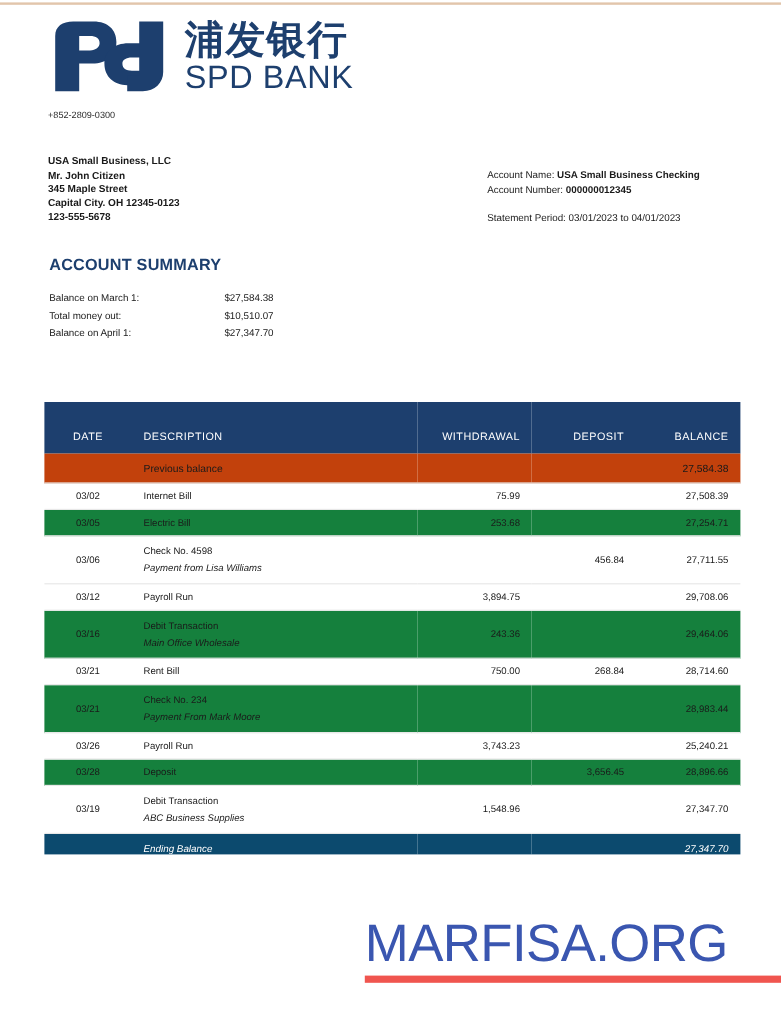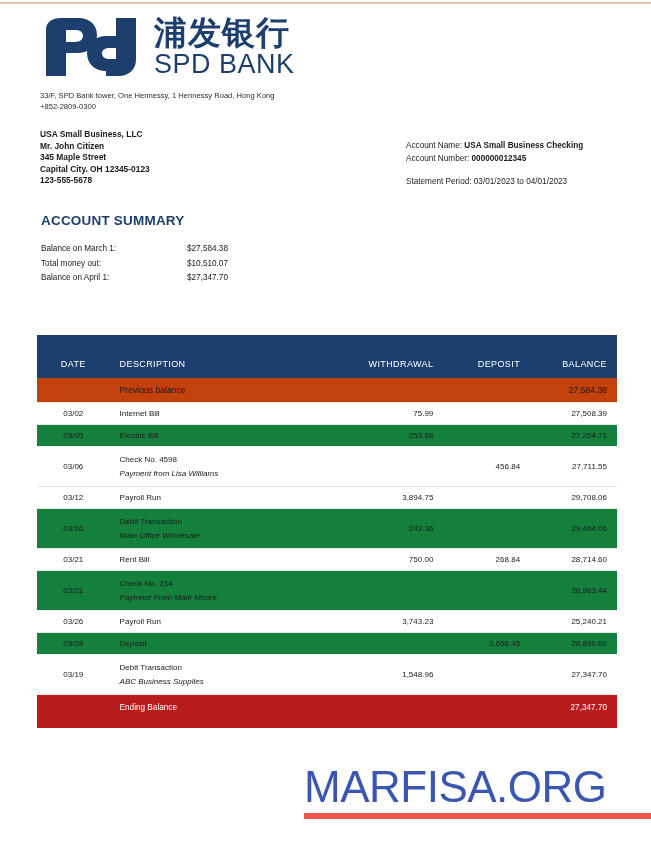--- a/index.html
+++ b/index.html
@@ -162,26 +162,27 @@
   tr.prev-bal td {
     background: #c2410c;
     font-weight: 400;
     font-size: 8.6px;
     padding-top: 7px;
     padding-bottom: 7px;
   }
   tr.alt td { background: #15803d; }
   tr.plain td { background: #ffffff; }
   tr.ending td {
-    background: #b91c1c;
+    background: #0c4a6e;
     color: #ffffff;
     font-size: 8.2px;
     padding-top: 8px;
-    padding-bottom: 16px;
+    padding-bottom: 0;
     border-bottom: none;
+    font-style: italic;
   }
   .desc-main { display: block; }
   .desc-sub {
     display: block;
     font-style: italic;
     margin-top: 5px;
   }
   .two-line td { padding-top: 8px; padding-bottom: 8px; }
 
   
@@ -222,21 +223,20 @@
         <path fill="#1d3f6e" d="M76 2 L96 2 L96 44 C96 53 89 60 79 60 L66 60 L66 47 L76 47 Z"></path>
       </svg>
       <div class="logo-text">
         <div class="logo-cn">浦发银行</div>
         <div class="logo-en">SPD BANK</div>
       </div>
     </div>
   </div>
 
   <div class="bank-address">
-    <div>33/F, SPD Bank tower, One Hennessy, 1 Hennessy Road, Hong Kong</div>
     <div>+852-2809-0300</div>
   </div>
 
   <div class="customer">
     <div>USA Small Business, LLC</div>
     <div>Mr. John Citizen</div>
     <div>345 Maple Street</div>
     <div>Capital City. OH 12345-0123</div>
     <div>123-555-5678</div>
   </div>

